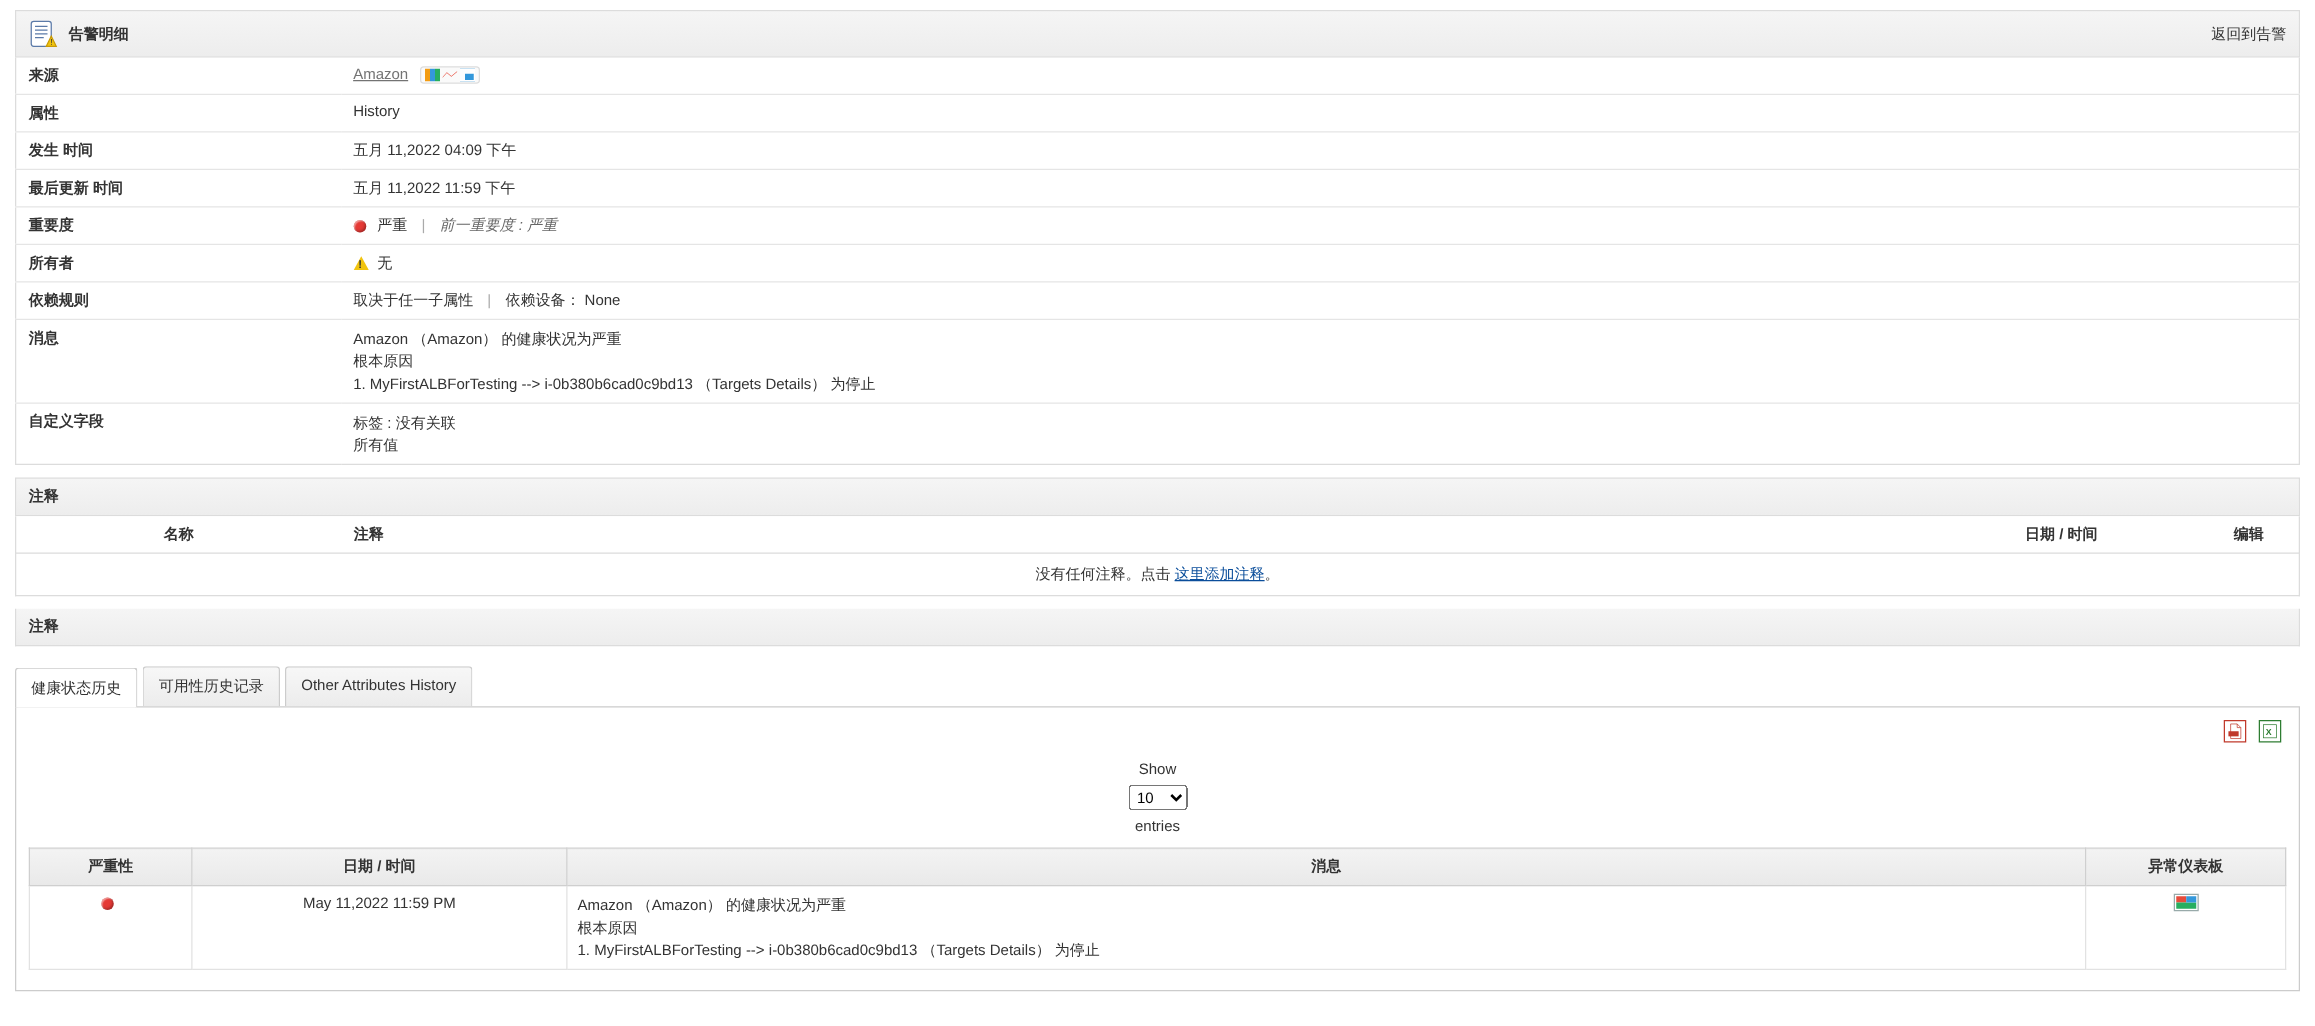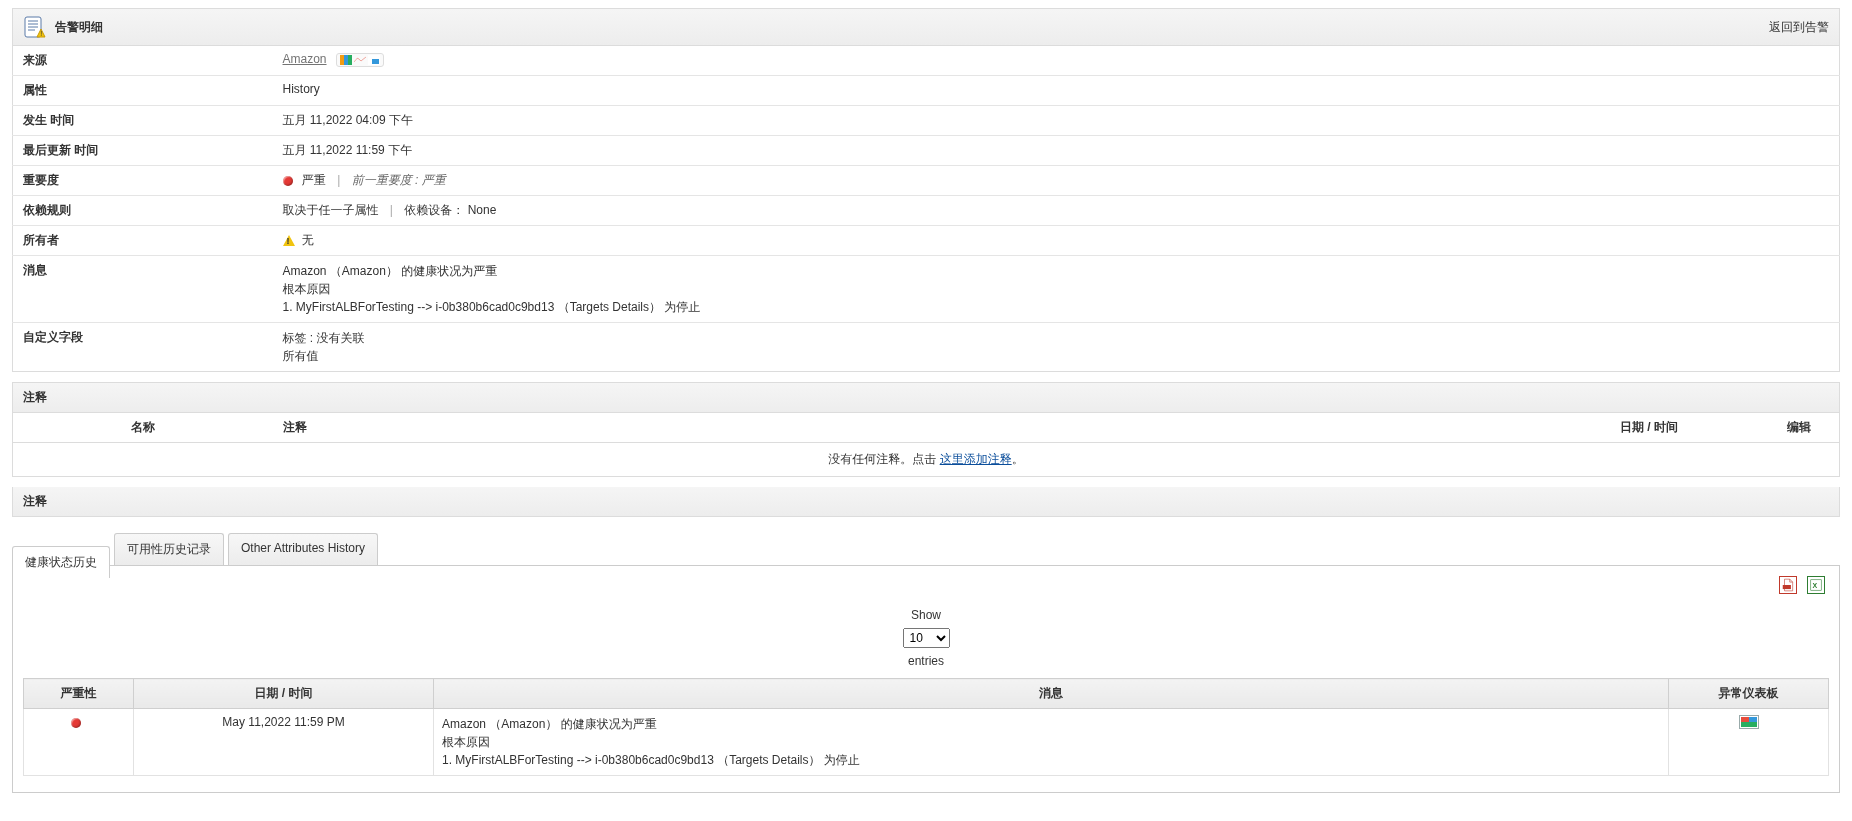--- a/index.html
+++ b/index.html
@@ -57,40 +57,40 @@
     .note-empty { border:1px solid #dcdcdc; border-top:none; text-align:center; padding:8px; }
     .note-empty a { color:#0b4e9b; text-decoration: underline; cursor:pointer;}
 
     .tabs { display:flex; gap:4px; margin:16px 12px 0; }
     .tab {
       border:1px solid #ccc; border-bottom:none;
       background: linear-gradient(#f7f7f7,#ececec);
       padding:7px 12px; border-radius:3px 3px 0 0;
       cursor:pointer; color:#333;
     }
-    .tab.active { background:#fff; font-weight:normal; position:relative; top:13px; border-color:#ccc;}
+    .tab.active { background:#fff; font-weight:normal; position:relative; top:1px; border-color:#ccc;}
 
     .tab-panel { border:1px solid #ccc; margin:0 12px 12px; padding:10px 10px 16px; }
 
     .export-bar { display:flex; justify-content:flex-end; gap:10px; padding:0 4px 10px; }
     .exp-icon { width:18px; height:18px; display:inline-flex; align-items:center; justify-content:center; cursor:pointer; font-size:11px; font-weight:bold;}
     .pdf-icon { background:#fff; border:1px solid #c0392b; color:#c0392b;}
     .pdf-icon::before { content:""; display:block; width:0;height:0; position: relative;}
     .xls-icon { background:#fff; border:1px solid #2e7d32; color:#2e7d32;}
 
     .entries-bar { display:flex; align-items:center; gap:6px; margin: 4px 4px 10px; flex-direction: column;}
     .entries-bar select { font-size:12px; padding:1px 2px;}
 
     .hist-table { width:100%; border-collapse: collapse; }
     .hist-table th {
       background: linear-gradient(#f3f3f3,#e9e9e9);
       border:1px solid #cfcfcf; padding:6px 8px; font-weight:bold; text-align:center;
     }
     .hist-table td { border:1px solid #e2e2e2; padding:6px 8px; vertical-align:top;}
-    .hist-col-sev { width:110px; text-align:center;}
+    .hist-col-sev { width:130px; text-align:center;}
     .hist-col-dt { width:300px; text-align:center;}
     .hist-col-msg { }
     .hist-col-dash { width:160px; text-align:center;}
 
     .dash-icon { display:inline-block; width:20px; height:14px; background:#fff; border:1px solid #9aa; position:relative; cursor:pointer;}
     .dash-icon::before { content:""; position:absolute; left:1px; top:1px; width:8px; height:5px; background:#e74c3c;}
     .dash-icon::after { content:""; position:absolute; right:1px; top:1px; width:8px; height:5px; background:#3498db;}
     .dash-icon span { position:absolute; left:1px; bottom:1px; right:1px; height:5px; background:#27ae60;}
 
     .msg-lines { line-height: 1.5; }
@@ -148,33 +148,33 @@
         <span class="sev-dot"></span>
         <span>严重</span>
         <span class="sep">|</span>
         <span class="italic-muted">
           <span>前一重要度 :</span>
           <span>严重</span>
         </span>
       </td>
     </tr>
     <tr>
+      <td class="label">所有者</td>
+      <td class="value">
+        <span class="warn-icon"></span>
+        <span>无</span>
+      </td>
+    </tr>
+    <tr>
       <td class="label">依赖规则</td>
       <td class="value">
         <span>取决于任一子属性</span>
         <span class="sep">|</span>
         <span>依赖设备：</span>
         <span>None</span>
-      </td>
-    </tr>
-    <tr>
-      <td class="label">所有者</td>
-      <td class="value">
-        <span class="warn-icon"></span>
-        <span>无</span>
       </td>
     </tr>
     <tr>
       <td class="label">消息</td>
       <td class="value msg-lines">
         <div>Amazon （Amazon） 的健康状况为严重</div>
         <div>根本原因</div>
         <div>1. MyFirstALBForTesting --&gt; i-0b380b6cad0c9bd13 （Targets Details） 为停止</div>
       </td>
     </tr>

